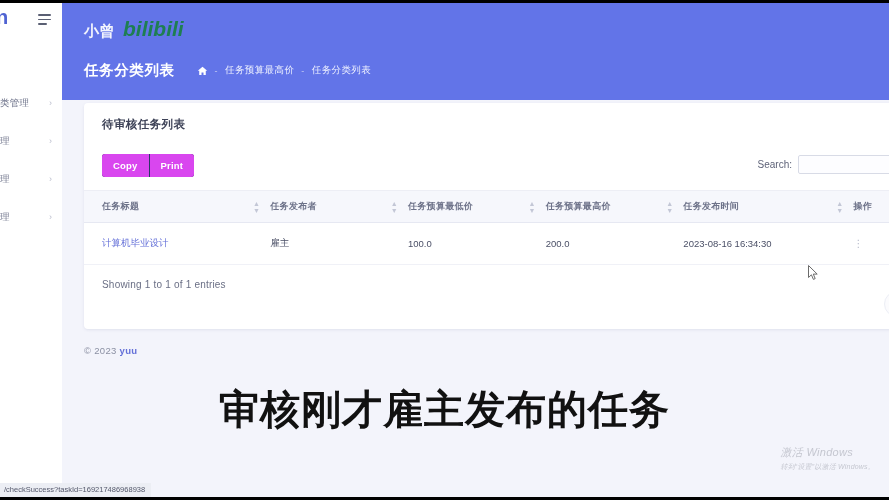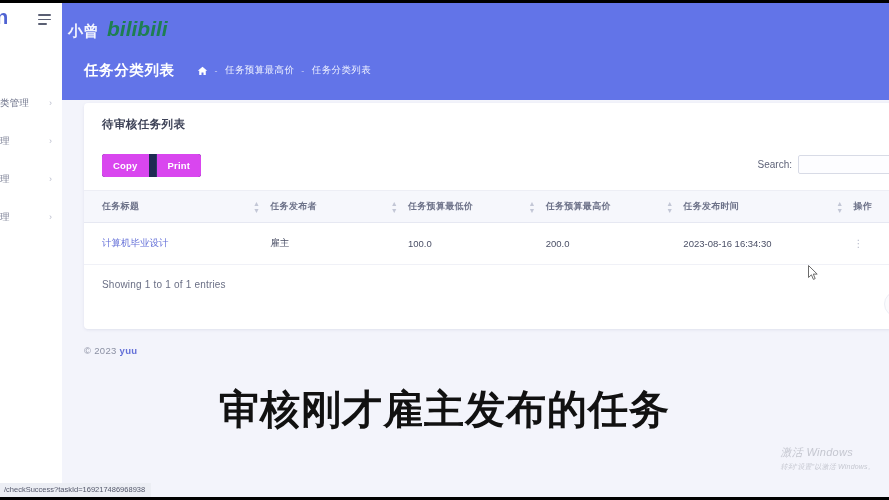--- a/index.html
+++ b/index.html
@@ -117,20 +117,21 @@
     align-items: baseline;
     gap: 8px;
     opacity: 0.92;
     z-index: 3;
   }
   .bili-wm .wm-text {
     font-size: 15px;
     color: #ffffff;
     font-weight: 600;
     letter-spacing: 0.5px;
+    margin-left: 16px;
   }
   .bili-wm .wm-logo {
     font-size: 21px;
     font-weight: 700;
     color: #15803d;
     letter-spacing: 0px;
     font-style: italic;
     opacity: 0.95;
   }
 
@@ -199,21 +200,21 @@
     border: 0;
     background: #d946ef;
     color: #ffffff;
     font-size: 9.5px;
     font-weight: 700;
     padding: 6px 11px;
     cursor: pointer;
     font-family: inherit;
     letter-spacing: 0.2px;
   }
-  .btn-group button + button { border-left: 1px solid #2c3a66; margin-left: 7px; }
+  .btn-group button + button { border-left: 1px solid #2c3a66; }
 
   .search-wrap {
     position: absolute;
     right: 0px; top: 1px;
     display: flex;
     align-items: center;
     gap: 6px;
   }
   .search-wrap .s-label {
     font-size: 10px;

